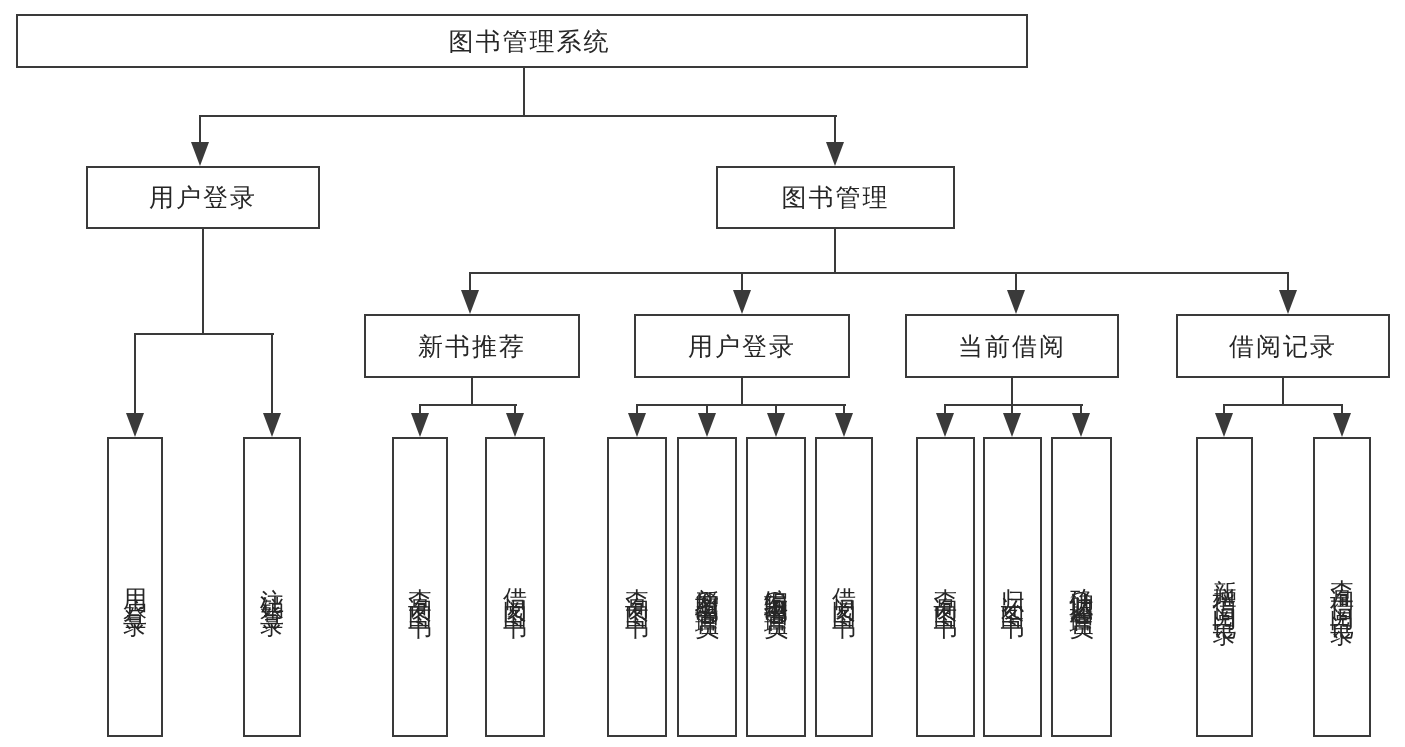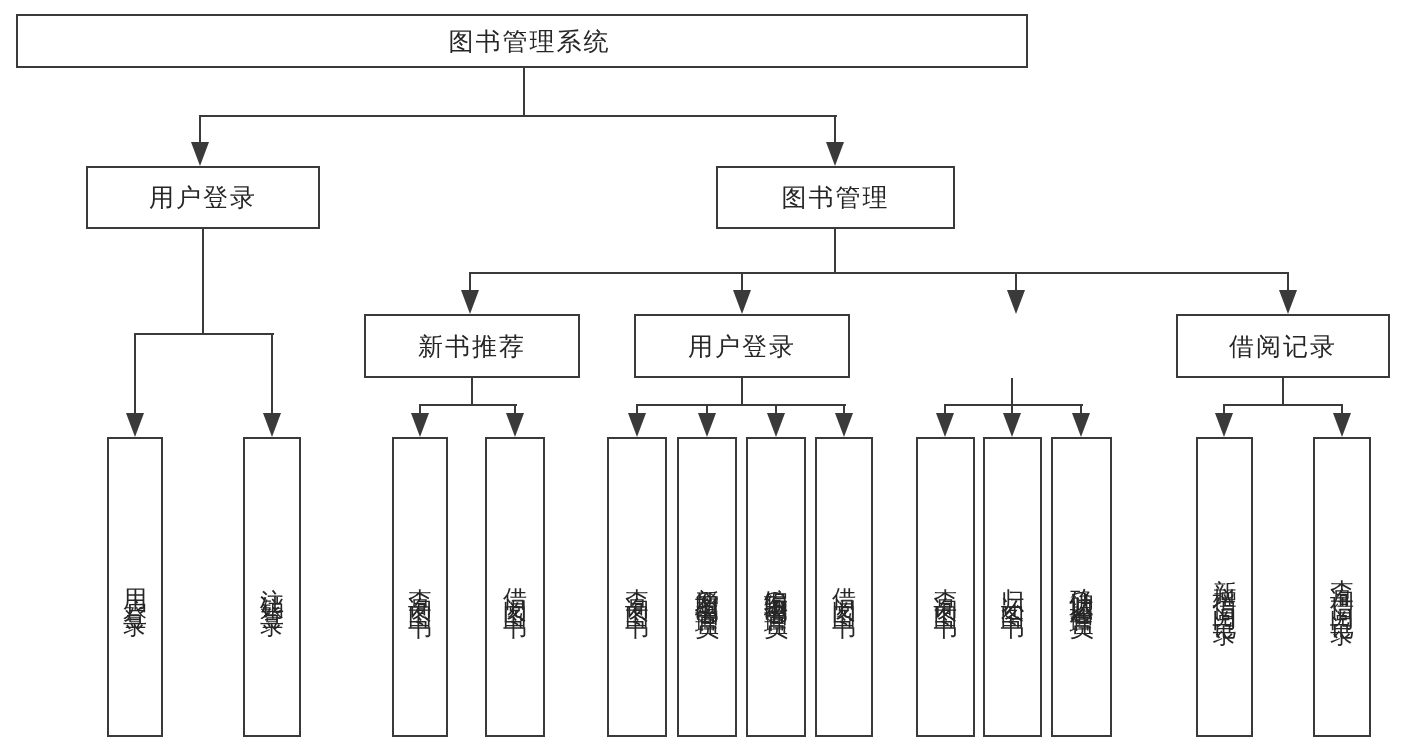--- a/index.html
+++ b/index.html
@@ -53,20 +53,23 @@
   </div>
 
   <div class="box" style="left:716px; top:166px; width:239px; height:63px;">
     <span class="hlabel">图书管理</span>
   </div>
 
   <div class="box" style="left:634px; top:314px; width:216px; height:64px;">
     <span class="hlabel">用户登录</span>
   </div>
 
+  <div class="box" style="left:905px; top:314px; width:214px; height:64px;">
+    <span class="hlabel">当前借阅</span>
+  </div>
 
   <div class="box" style="left:1176px; top:314px; width:214px; height:64px;">
     <span class="hlabel">借阅记录</span>
   </div>
 
   <div class="box" style="left:107px; top:437px; width:56px; height:300px;">
     <span class="vtext">用户登录</span>
   </div>
   <div class="box" style="left:243px; top:437px; width:58px; height:300px;">
     <span class="vtext">注销登录</span>

